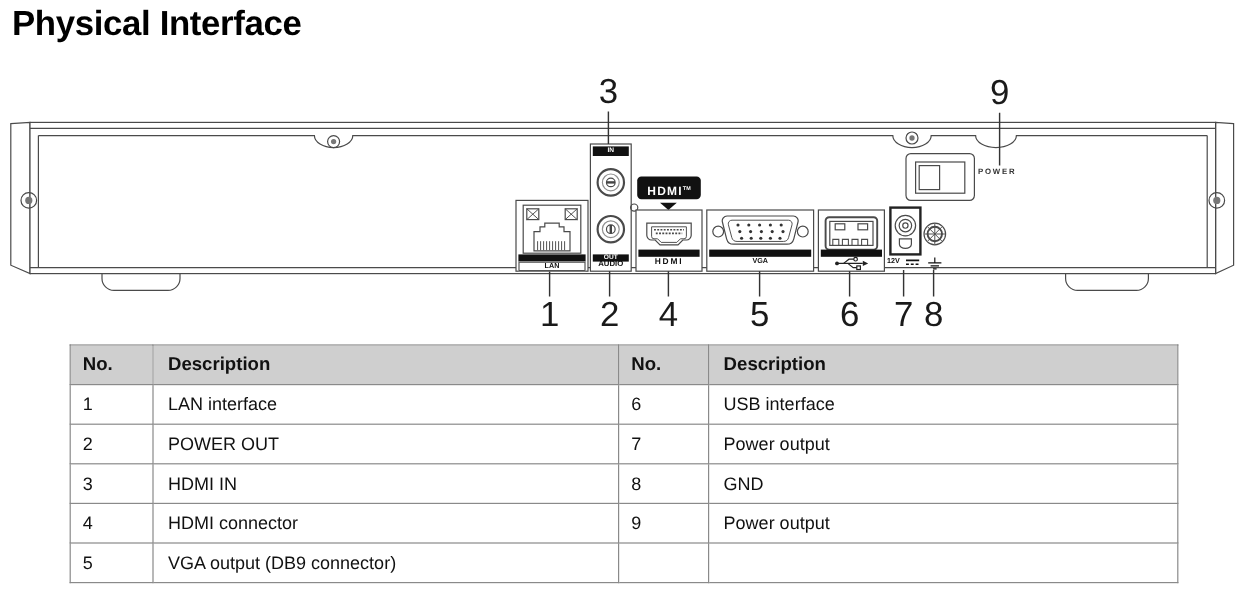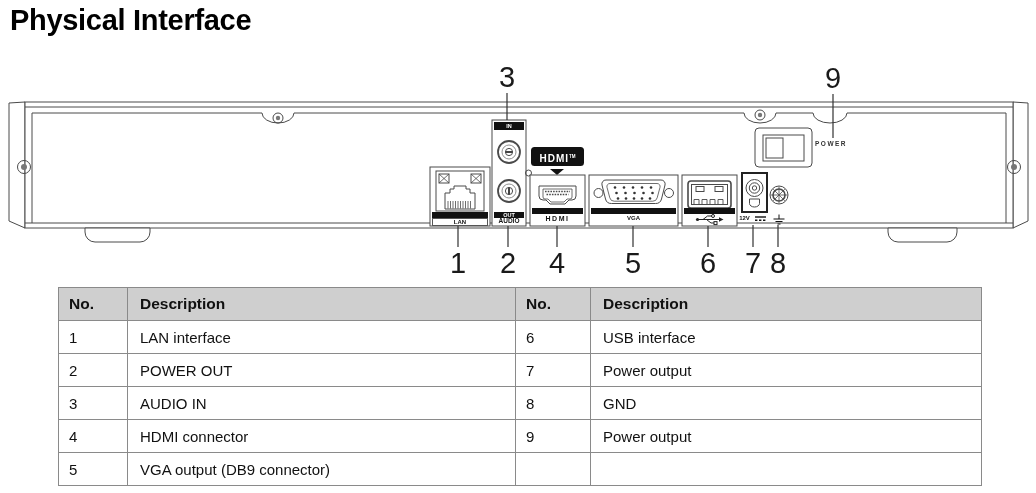--- a/index.html
+++ b/index.html
@@ -230,21 +230,21 @@
         <td class="desc">USB interface</td>
       </tr>
       <tr>
         <td>2</td>
         <td class="desc">POWER OUT</td>
         <td>7</td>
         <td class="desc">Power output</td>
       </tr>
       <tr>
         <td>3</td>
-        <td class="desc">AUDIO IN</td>
+        <td class="desc">HDMI IN</td>
         <td>8</td>
         <td class="desc">GND</td>
       </tr>
       <tr>
         <td>4</td>
         <td class="desc">HDMI connector</td>
         <td>9</td>
         <td class="desc">Power output</td>
       </tr>
       <tr>

